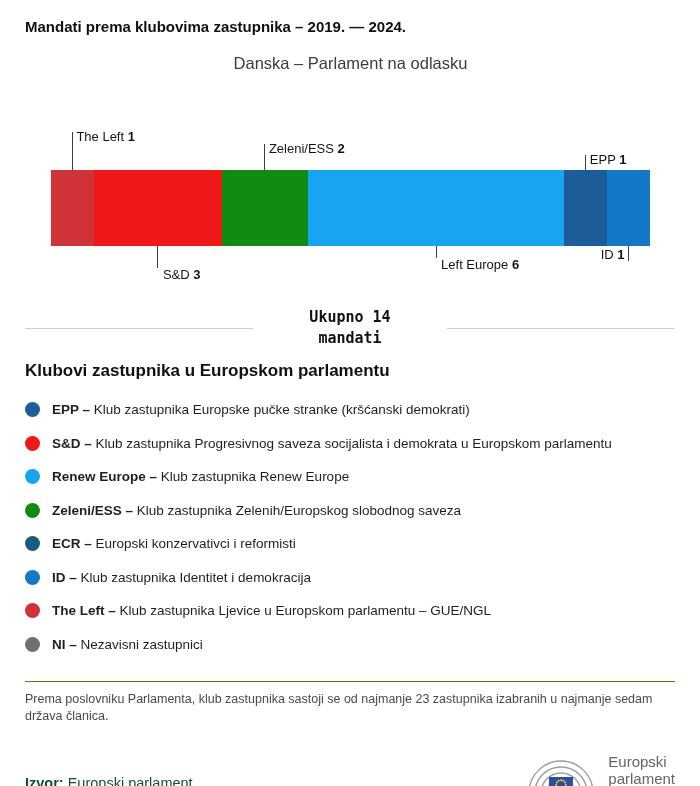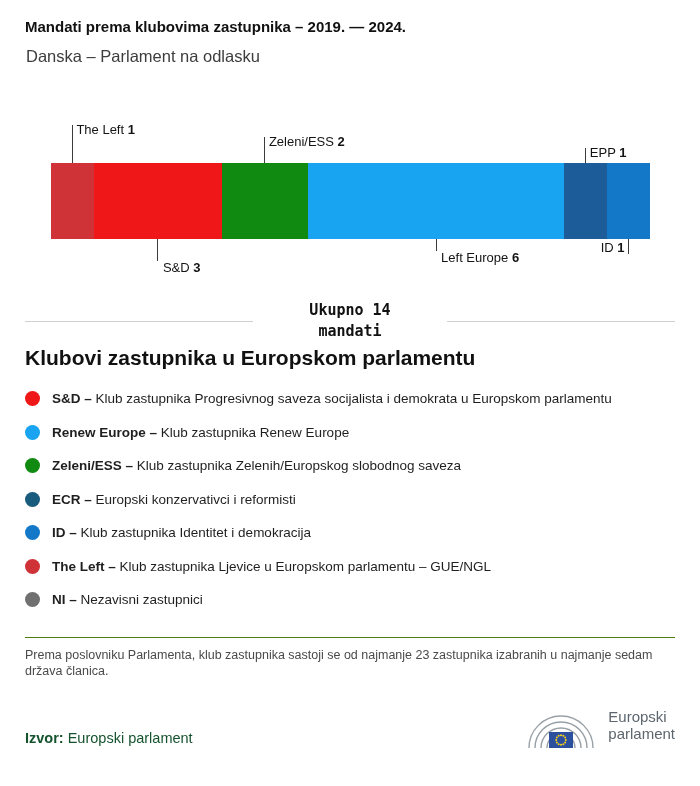--- a/index.html
+++ b/index.html
@@ -3,21 +3,21 @@
 <meta charset="utf-8">
 <style>
   html,body { margin:0; padding:0; }
   body {
     width:700px; height:786px; background:#ffffff; overflow:hidden;
     font-family:"Liberation Sans", sans-serif; color:#1a1a1a;
     -webkit-font-smoothing:antialiased;
   }
   .header { padding:18px 25px 0; }
   .title { font-size:15px; font-weight:bold; margin:0; color:#111; }
-  .subtitle { font-size:16.5px; font-weight:400; margin:12px 0 0 1px; color:#3d3d3d; }
+  .subtitle { font-size:16.5px; font-weight:400; margin:19px 0 0 1px; color:#3d3d3d;text-align:center; }
 
   
   .chart-wrap { position:relative; height:170px; margin:54px 50px 0 51px; }
   .bar { position:absolute; left:0; right:0; top:43px; height:76px; display:flex; }
   .bar-seg { height:100%; }
   .seg-label { position:absolute; width:0; }
   .seg-label.above { bottom:127px; }
   .seg-label.below { top:119px; }
   .leader { position:absolute; left:-0.5px; top:0; bottom:0; width:1px; background:#3c3c3c; }
   .lab-text { position:absolute; white-space:nowrap; font-size:13px; color:#141414; }
@@ -29,21 +29,21 @@
   
   .summary-row { display:flex; align-items:center; margin:10px 25px 0; }
   .hline { flex:1; height:1px; background:#cfcfcf; }
   .summary-text {
     margin:0 56px; text-align:center; color:#111;
     font-family:"DejaVu Sans Mono", monospace; font-weight:bold;
     font-size:15px; line-height:21px;
   }
 
   
-  .legend-heading { margin:4px 25px 0; font-size:21px; font-weight:bold; color:#111; }
+  .legend-heading { margin:12px 25px 0; font-size:17px; font-weight:bold; color:#111; }
   .legend-list { margin:12px 25px 0; }
   .legend-item { display:flex; align-items:center; height:33.5px; }
   .dot { width:15px; height:15px; border-radius:50%; flex:0 0 15px; margin-right:12px; }
   .legend-text { font-size:13.5px; color:#1f1f1f; }
   .legend-text b { font-weight:bold; }
 
   
   .footnote {
     margin:20px 25px 0; border-top:1px solid #4d7c0f; padding-top:9px;
     font-size:12.5px; line-height:1.35; color:#4a4a4a; max-width:650px;
@@ -104,20 +104,24 @@
   <div class="summary-text">
     <div>Ukupno 14</div>
     <div>mandati</div>
   </div>
   <div class="hline"></div>
 </div>
 
 <div class="legend-heading">Klubovi zastupnika u Europskom parlamentu</div>
 <div class="legend-list">
     <div class="legend-item">
+      <span class="dot" style="background: rgb(27, 92, 153);"></span>
+      <span class="legend-text"><b>EPP – </b><span>Klub zastupnika Europske pučke stranke (kršćanski demokrati)</span></span>
+    </div>
+    <div class="legend-item">
       <span class="dot" style="background: rgb(239, 23, 23);"></span>
       <span class="legend-text"><b>S&amp;D – </b><span>Klub zastupnika Progresivnog saveza socijalista i demokrata u Europskom parlamentu</span></span>
     </div>
     <div class="legend-item">
       <span class="dot" style="background: rgb(24, 164, 240);"></span>
       <span class="legend-text"><b>Renew Europe – </b><span>Klub zastupnika Renew Europe</span></span>
     </div>
     <div class="legend-item">
       <span class="dot" style="background: rgb(17, 138, 17);"></span>
       <span class="legend-text"><b>Zeleni/ESS – </b><span>Klub zastupnika Zelenih/Europskog slobodnog saveza</span></span>

